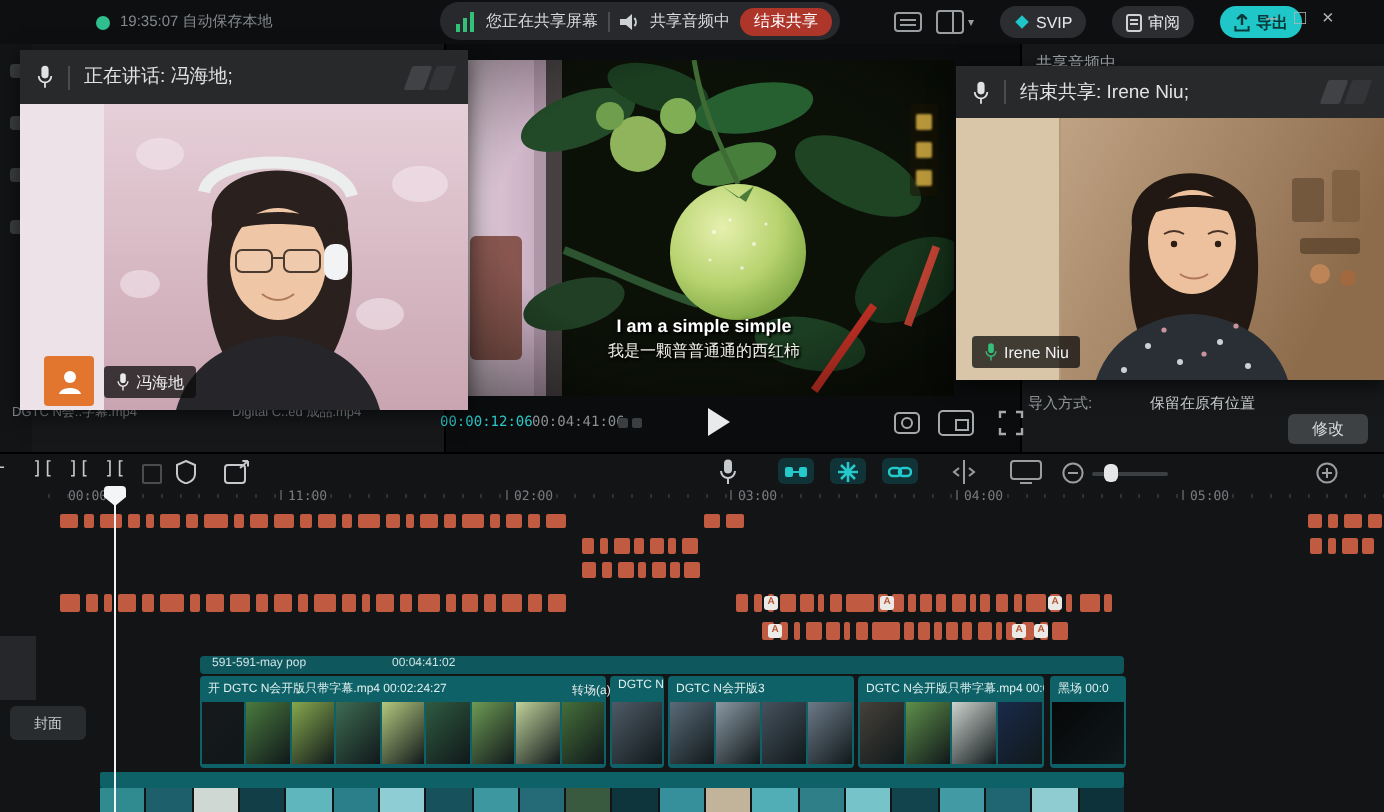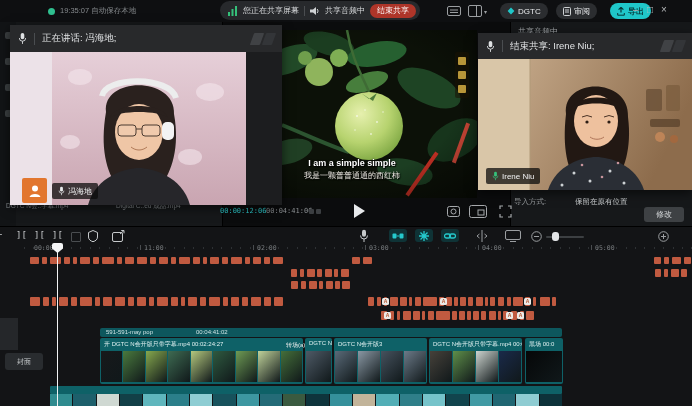--- a/index.html
+++ b/index.html
@@ -81,21 +81,21 @@
   .tile{flex:1;}
   #transition-badge{left:286px;top:341px;font-size:6px;color:#e9ecec;z-index:3;}
   #bottom-header{left:50px;top:386px;width:512px;height:8px;background:#0e6167;border-radius:1px;}
   #bottom-tiles{left:50px;top:394px;width:512px;height:12px;display:flex;gap:1px;overflow:hidden;}
   .btile{flex:1;}
   #cover-btn{left:5px;top:353px;width:38px;height:17px;background:#292c2f;border-radius:3px;
     font-size:7px;color:#ccd0d2;display:flex;align-items:center;justify-content:center;gap:2px;}
   #track-left-block{left:0;top:318px;width:18px;height:32px;background:#25272a;}
   
   .meet-win{background:#1c1d1f;box-shadow:0 3px 10px rgba(0,0,0,.6);z-index:10;overflow:hidden;}
-  #meet-left{left:10px;top:25px;width:272px;height:180px;}
+  #meet-left{left:10px;top:25px;width:224px;height:180px;}
   #meet-right{left:478px;top:33px;width:214px;height:157px;}
   .meet-hd{height:27px;background:#28292b;display:flex;align-items:center;gap:7px;padding:0 8px;}
   .meet-hd .sp{font-size:9.5px;color:#e0e2e4;white-space:nowrap;}
   .hd-sep{width:1px;height:12px;background:#4a4d50;}
   .logo{margin-left:auto;display:flex;gap:2px;opacity:.55;}
   .logo i{width:10px;height:12px;background:#55585c;transform:skewX(-20deg);border-radius:1px;}
   .logo i:last-child{background:#3c3f43;}
   .meet-body{position:relative;}
   .namechip{position:absolute;height:16px;background:rgba(12,12,12,.75);border-radius:2px;
     display:flex;align-items:center;gap:3px;padding:0 6px;}
@@ -148,21 +148,21 @@
       </svg>
     <span style="font-size:6px;color:#9b9ea1;">▾</span>
   </span>
 
   <div class="abs pill" style="left:500px;top:3px;">
     <span>
         <svg width="8" height="8" viewBox="0 0 8 8">
           <rect x="1.6" y="1.6" width="4.8" height="4.8" fill="#1fc7c9" transform="rotate(45 4 4)"></rect>
         </svg>
       </span>
-    <span>DGTC</span>
+    <span>SVIP</span>
   </div>
   <div class="abs pill" style="left:556px;top:3px;">
     <span>
         <svg width="8" height="9" viewBox="0 0 8 9">
           <rect x="0.5" y="0.5" width="7" height="8" rx="1" fill="none" stroke="#cfd2d4"></rect>
           <line x1="2" y1="3" x2="6" y2="3" stroke="#cfd2d4"></line>
           <line x1="2" y1="5" x2="6" y2="5" stroke="#cfd2d4"></line>
         </svg>
       </span>
     <span>审阅</span>

